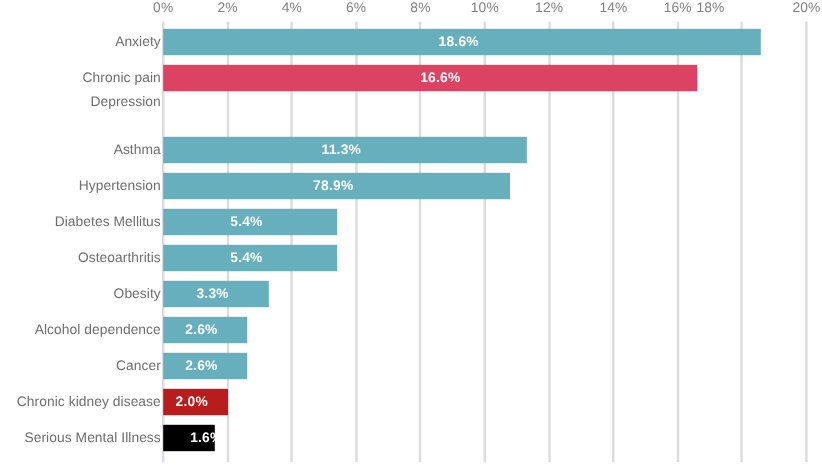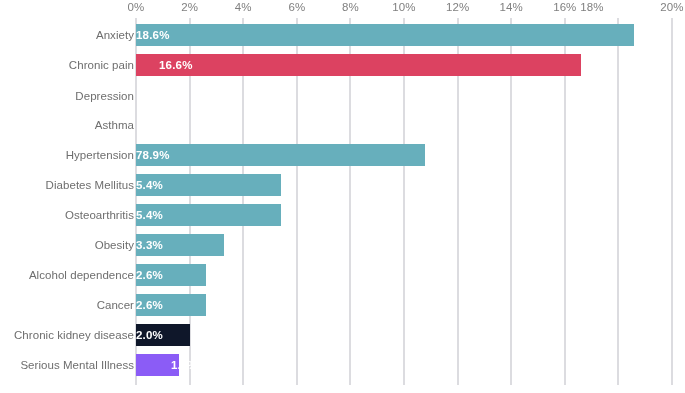--- a/index.html
+++ b/index.html
@@ -82,21 +82,21 @@
     position: absolute;
     left: 136px;
     top: 4px;
     height: 22px;
   }
   .bar {
     height: 22px;
     background: #67afbc;
     display: flex;
     align-items: center;
-    justify-content: flex-start;
+    justify-content: center;
     box-sizing: border-box;
     padding-right: 6px;
   }
   .bar.highlight {
     background: #dc4261;
     padding-left: 23px;
   }
   .bar-value {
     font-size: 11.5px;
     font-weight: bold;
@@ -148,25 +148,30 @@
         </div>
       </div>
       <div class="bar-row" style="top: 32px;">
         <div class="cat-label">Chronic pain</div>
         <div class="bar-wrap" style="width: 444.88px;">
           <div class="bar highlight" style="width: 100%; background: rgb(220, 66, 97);">
             <span class="bar-value" style="color: rgb(255, 255, 255);">16.6%</span>
           </div>
         </div>
       </div>
-      <div class="bar-row" style="top: 63px;">
+      <div class="bar-row" style="top: 52px;">
         <div class="cat-label">Depression</div>
       </div>
       <div class="bar-row" style="top: 92px;">
         <div class="cat-label">Asthma</div>
+        <div class="bar-wrap" style="width: 302.84px;">
+          <div class="bar" style="width: 100%; background: rgb(103, 175, 188);">
+            <span class="bar-value" style="color: rgb(255, 255, 255);">11.3%</span>
+          </div>
+        </div>
       </div>
       <div class="bar-row" style="top: 122px;">
         <div class="cat-label">Hypertension</div>
         <div class="bar-wrap" style="width: 289.44px;">
           <div class="bar" style="width: 100%; background: rgb(103, 175, 188);">
             <span class="bar-value" style="color: rgb(255, 255, 255);">78.9%</span>
           </div>
         </div>
       </div>
       <div class="bar-row" style="top: 152px;">
@@ -205,28 +210,28 @@
         <div class="cat-label">Cancer</div>
         <div class="bar-wrap" style="width: 69.68px;">
           <div class="bar" style="width: 100%; background: rgb(103, 175, 188);">
             <span class="bar-value" style="color: rgb(255, 255, 255);">2.6%</span>
           </div>
         </div>
       </div>
       <div class="bar-row" style="top: 302px;">
         <div class="cat-label">Chronic kidney disease</div>
         <div class="bar-wrap" style="width: 53.6px;">
-          <div class="bar" style="width: 100%; background: #0f172a;">
+          <div class="bar" style="width: 100%; background: #b91c1c;">
             <span class="bar-value" style="color: rgb(255, 255, 255);">2.0%</span>
           </div>
         </div>
       </div>
       <div class="bar-row" style="top: 332px;">
         <div class="cat-label">Serious Mental Illness</div>
         <div class="bar-wrap" style="width: 42.88px;">
-          <div class="bar" style="width: 100%; background: #8b5cf6; padding-left: 35px;">
+          <div class="bar" style="width: 100%; background: #000000; padding-left: 35px;">
             <span class="bar-value" style="color: rgb(255, 255, 255);">1.6%</span>
           </div>
         </div>
       </div>
     </div>
 
 </div>
 
 </body></html>

